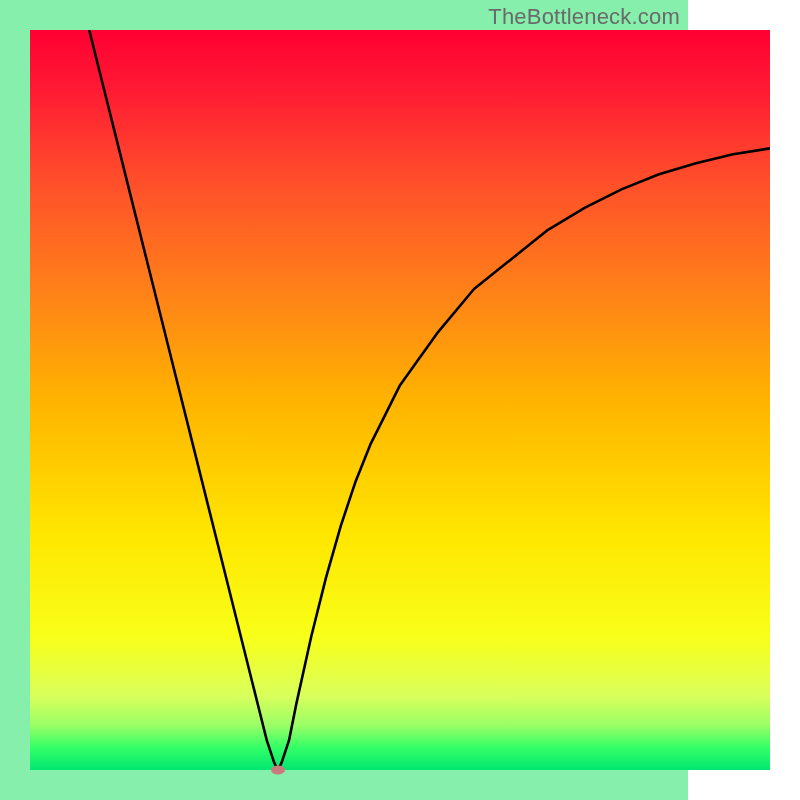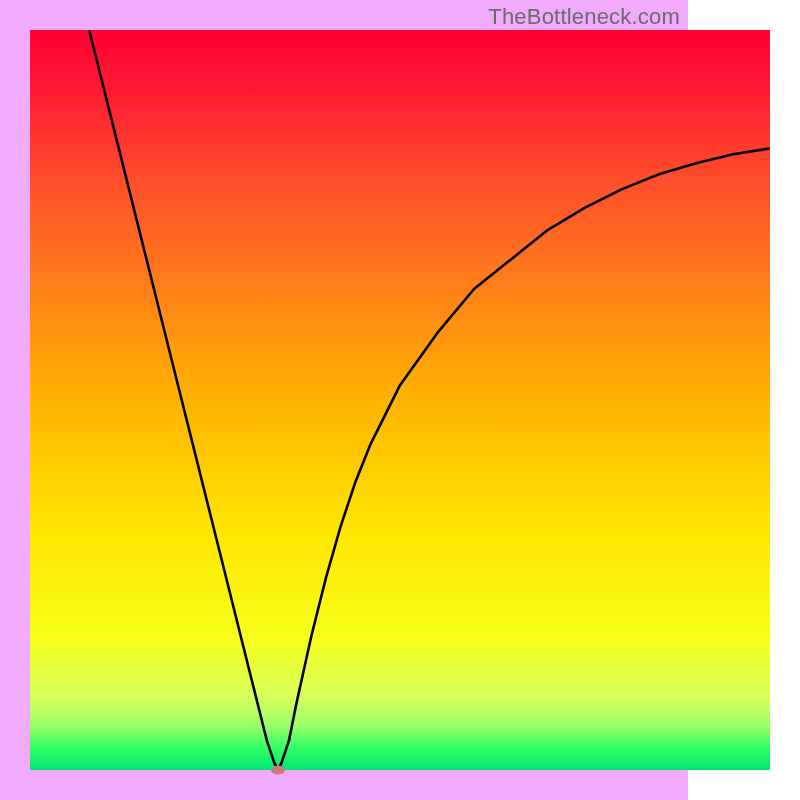--- a/index.html
+++ b/index.html
@@ -7,21 +7,21 @@
     padding: 0;
     width: 800px;
     height: 800px;
     overflow: hidden;
     font-family: Arial, Helvetica, sans-serif;
   }
   .chart-container {
     position: relative;
     width: 688px;
     height: 800px;
-    background: #f0abfc;
+    background: #86efac;
     text-decoration: underline;
   }
   .plot-area {
     position: absolute;
     left: 30px;
     top: 30px;
     width: 740px;
     height: 740px;
     background: linear-gradient(to bottom,
       #ff0033 0%,

